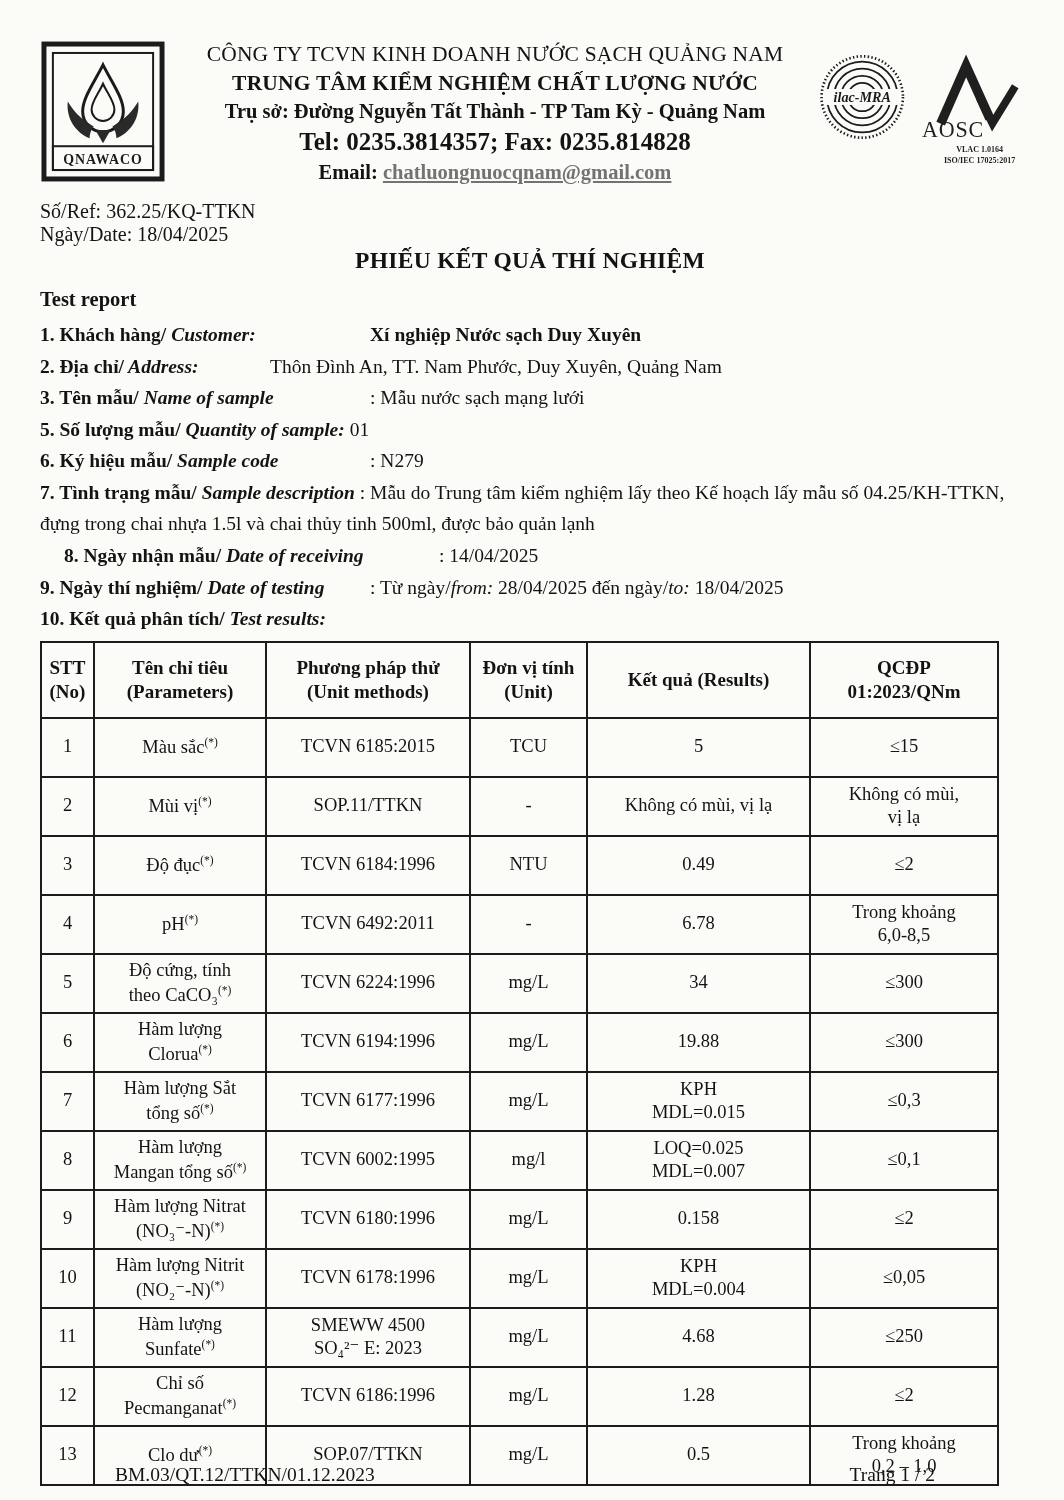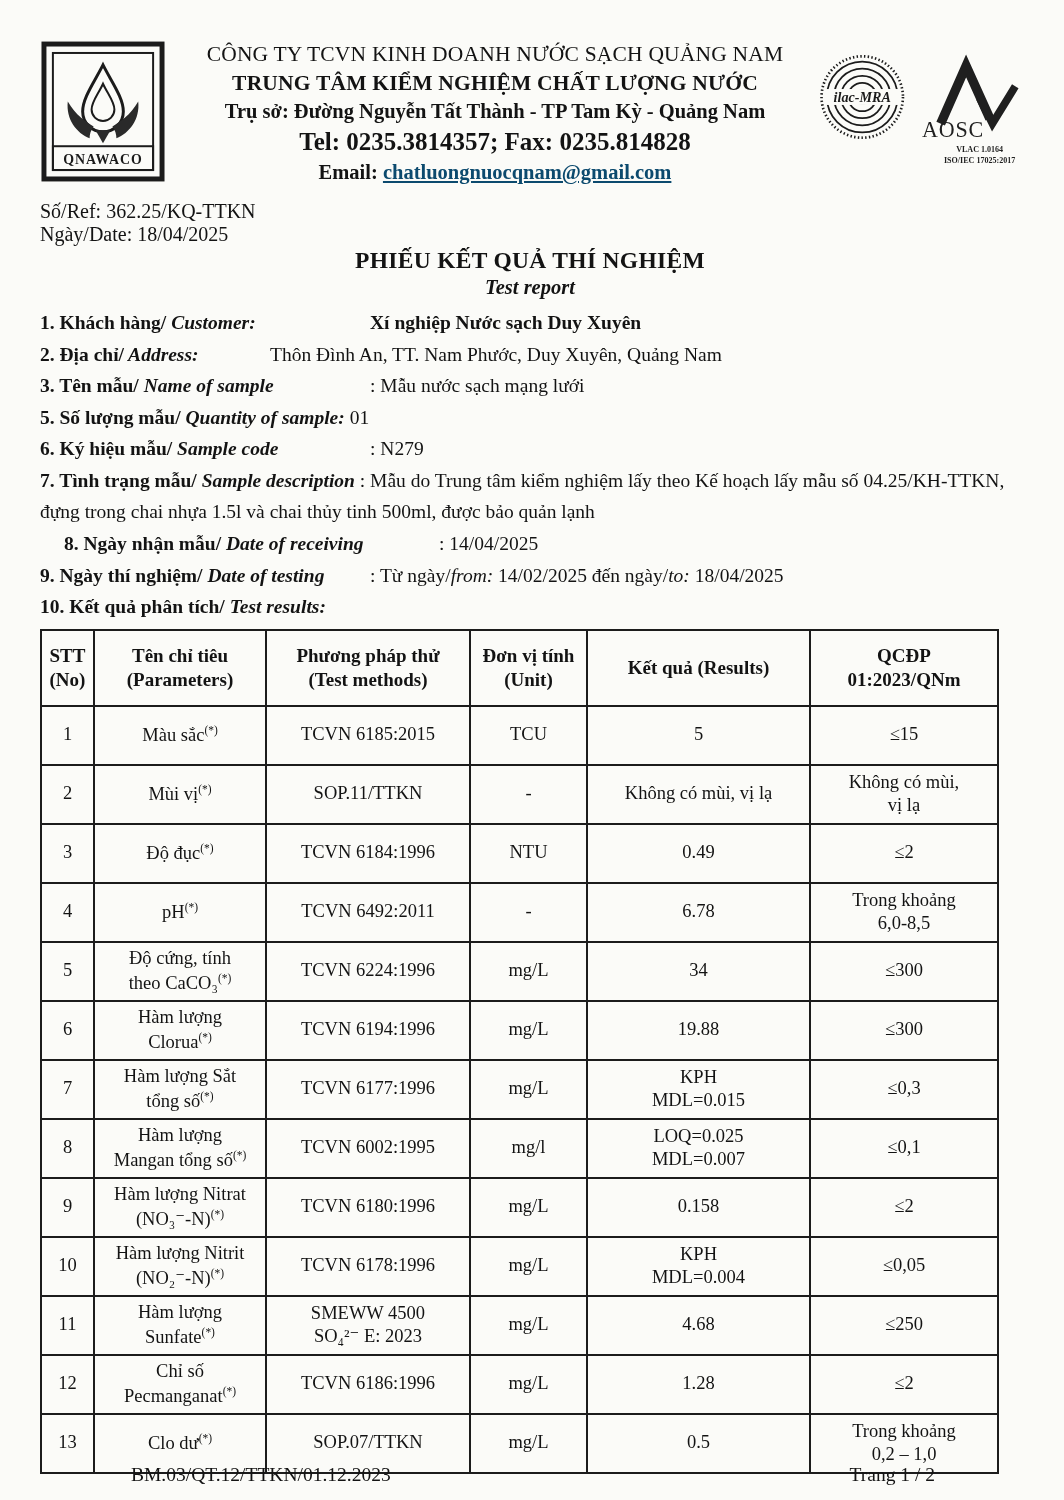--- a/index.html
+++ b/index.html
@@ -11,26 +11,26 @@
   }
   
   .header{display:flex;align-items:flex-start;}
   .logo-box{width:132px;flex:0 0 132px;padding-top:6px;}
   .head-center{flex:1;text-align:center;padding-top:6px;line-height:1.34;}
   .h-line1{font-size:21.5px;letter-spacing:.2px;}
   .h-line2{font-size:21.5px;font-weight:bold;letter-spacing:.2px;}
   .h-line3{font-size:20.5px;font-weight:bold;}
   .h-line4{font-size:25px;font-weight:bold;}
   .h-line5{font-size:20.5px;font-weight:bold;}
-  .email-link{color:#0c4a6e;text-decoration:underline;}
+  .email-link{color:#737373;text-decoration:underline;}
   .head-logos{width:202px;flex:0 0 202px;display:flex;gap:16px;padding-top:14px;}
   
   .ref-row{display:flex;justify-content:space-between;margin-top:12px;font-size:20px;flex-direction:column;}
   .title{text-align:center;font-size:23.5px;font-weight:bold;letter-spacing:.3px;margin-top:1px;}
-  .subtitle{text-align:center;font-size:20.5px;font-weight:bold;margin-top:2px;font-style:italic;}
+  .subtitle{font-size:20.5px;font-weight:bold;margin-top:14px;}
   
   .info-list{margin-top:8px;font-size:19.5px;}
   .info-item{line-height:1.62;}
   .lbl{font-weight:bold;}
   .lbl-en{font-weight:bold;font-style:italic;}
   .ital{font-style:italic;}
   .val-bold{font-weight:bold;}
   .w230{display:inline-block;min-width:230px;}
   .w330{display:inline-block;min-width:330px;}
   .w375{display:inline-block;min-width:375px;margin-left:24px;}
@@ -38,21 +38,21 @@
   table.results{border-collapse:collapse;width:957px;margin-top:6px;table-layout:fixed;}
   .results th,.results td{
     border:2px solid #1c1c1c;text-align:center;vertical-align:middle;
     white-space:pre-line;padding:4px 4px;overflow:hidden;
   }
   .results th{font-weight:bold;font-size:19px;height:66px;line-height:1.25;}
   .results td{font-size:18.5px;line-height:1.28;}
   .results tbody tr{height:59px;}
   sup{font-size:.62em;vertical-align:super;}
   
-  .footer{position:absolute;left:56px;right:44px;bottom:14px;display:flex;
+  .footer{position:absolute;left:40px;right:44px;bottom:14px;display:flex;
           justify-content:space-between;font-size:19.5px;gap:16px;}
   .footer .doc{margin-left:75px;}
   .footer .pg{margin-right:85px;}
   svg text{font-family:"Liberation Serif","DejaVu Serif",serif;}
 </style>
 </head>
 <body>
 
 <div class="page">
 
@@ -144,21 +144,21 @@
 
     <div class="info-item">
       <span class="lbl">7. Tình trạng mẫu/</span><span class="lbl-en"> Sample description</span><span> : Mẫu do Trung tâm kiểm nghiệm lấy theo Kế hoạch lấy mẫu số 04.25/KH-TTKN, đựng trong chai nhựa 1.5l và chai thủy tinh 500ml, được bảo quản lạnh</span>
     </div>
 
     <div class="info-item">
       <span class="w375"><span class="lbl">8. Ngày nhận mẫu/</span><span class="lbl-en"> Date of receiving</span></span><span>: 14/04/2025</span>
     </div>
 
     <div class="info-item">
-      <span class="w330"><span class="lbl">9. Ngày thí nghiệm/</span><span class="lbl-en"> Date of testing</span></span><span>: Từ ngày/</span><span class="ital">from:</span><span> 14/02/2025  </span><span>đến ngày/</span><span class="ital">to:</span><span> 18/04/2025</span>
+      <span class="w330"><span class="lbl">9. Ngày thí nghiệm/</span><span class="lbl-en"> Date of testing</span></span><span>: Từ ngày/</span><span class="ital">from:</span><span> 28/04/2025  </span><span>đến ngày/</span><span class="ital">to:</span><span> 18/04/2025</span>
     </div>
 
     <div class="info-item">
       <span class="lbl">10. Kết quả phân tích/</span><span class="lbl-en"> Test results:</span>
     </div>
   </div>
 
   <table class="results">
     <colgroup>
       <col style="width:53px">
@@ -168,21 +168,21 @@
         <col style="width:223px">
         <col style="width:188px">
     </colgroup>
     <thead>
       <tr>
         <th>STT
 (No)</th>
         <th>Tên chỉ tiêu
 (Parameters)</th>
         <th>Phương pháp thử
-(Test methods)</th>
+(Unit methods)</th>
         <th>Đơn vị tính
 (Unit)</th>
         <th>Kết quả (Results)</th>
         <th>QCĐP
 01:2023/QNm</th>
       </tr>
     </thead>
     <tbody>
         <tr>
           <td>1</td>

